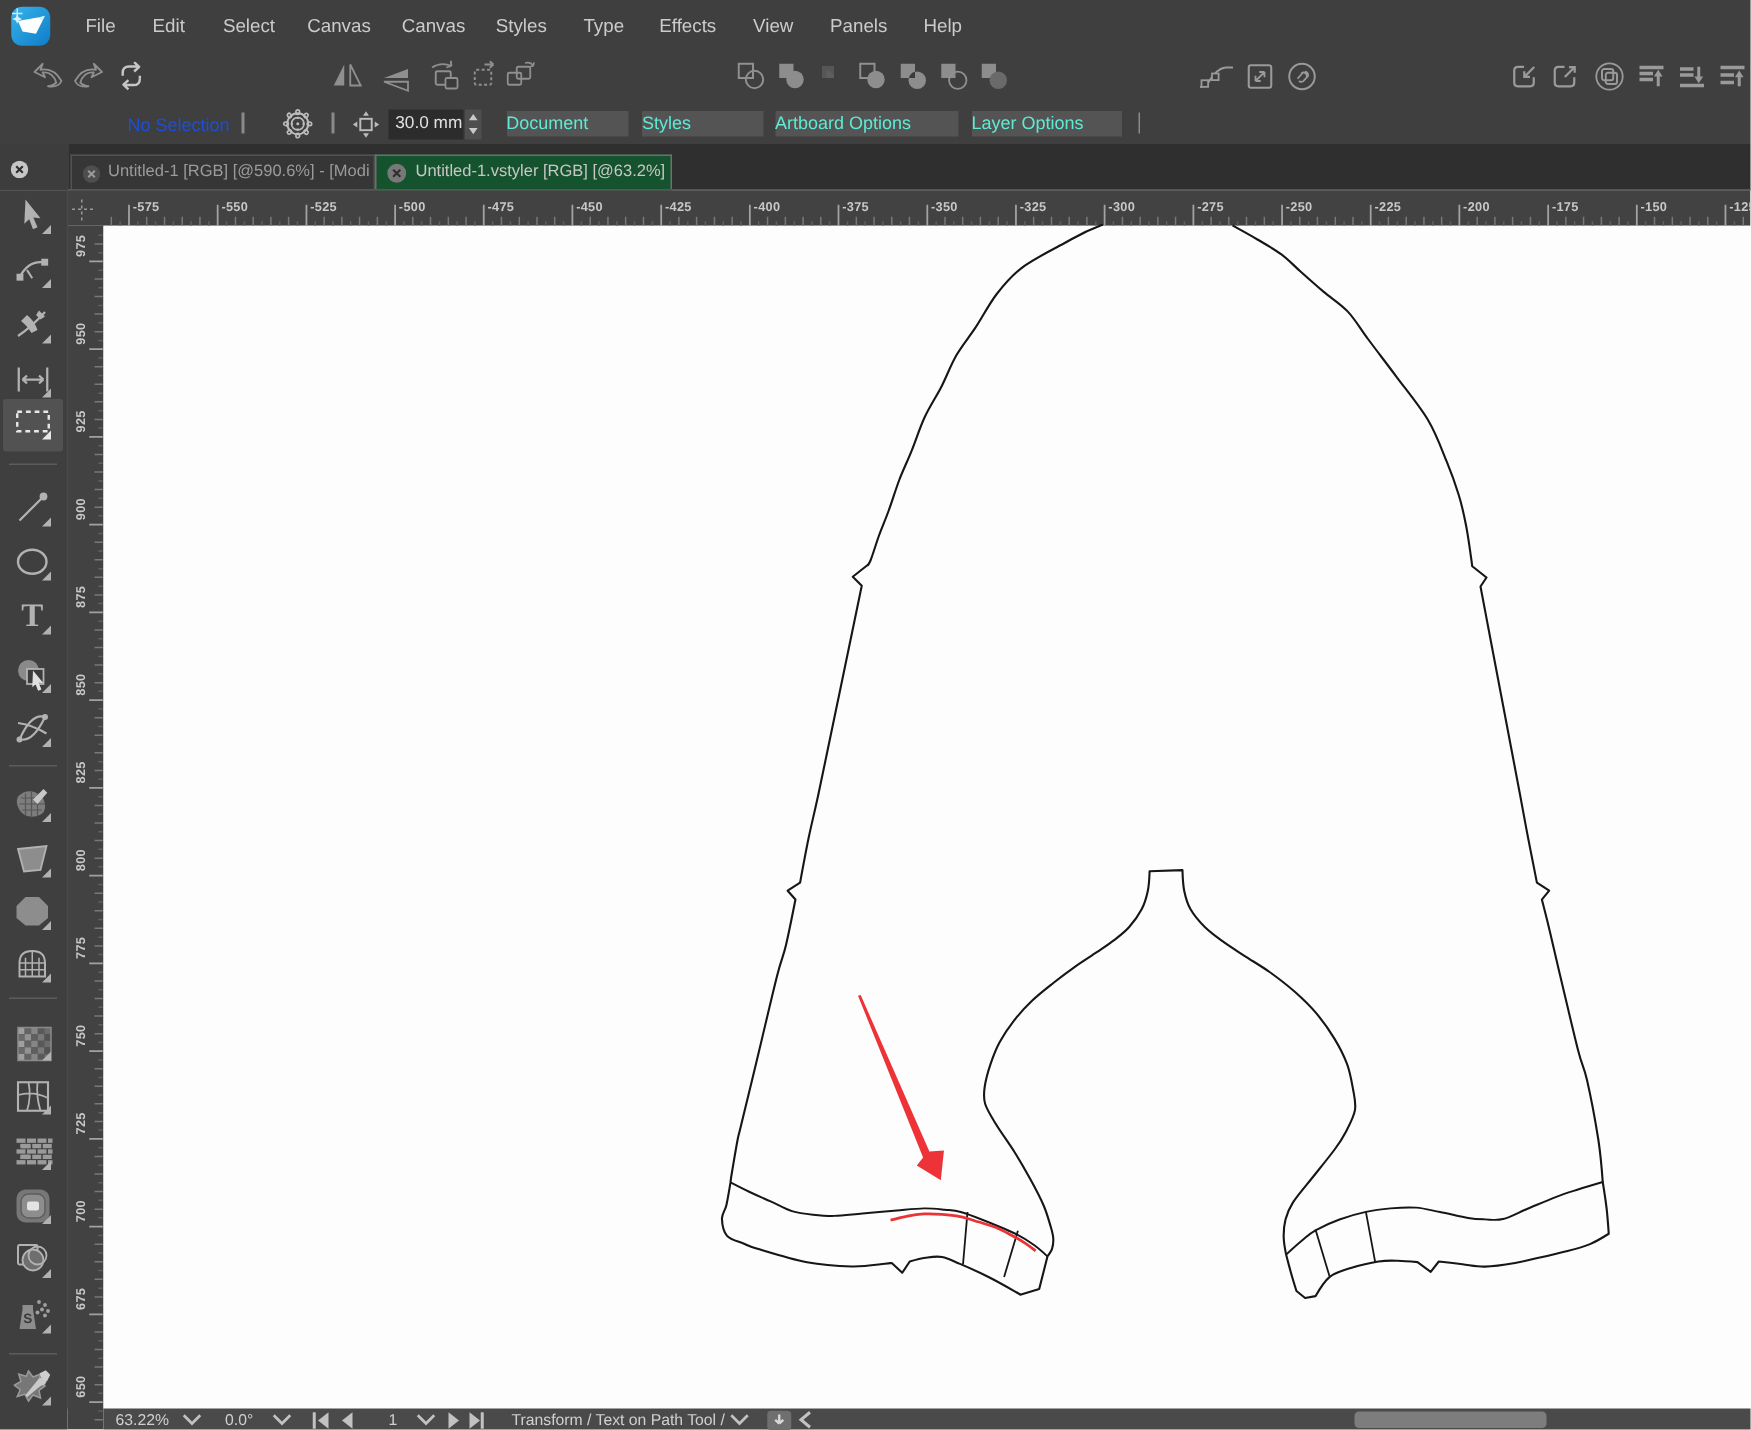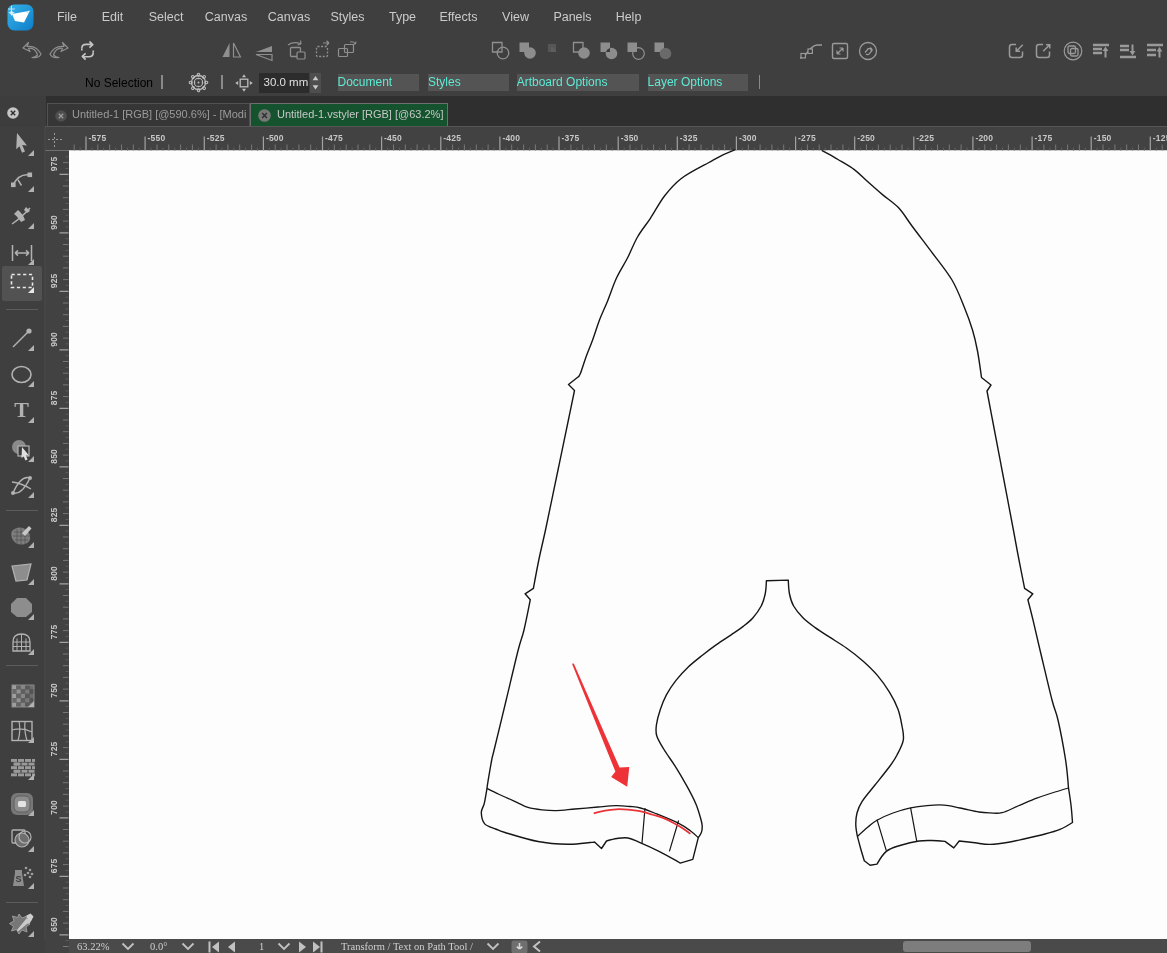--- a/index.html
+++ b/index.html
@@ -3,25 +3,25 @@
 <style>
 * { margin:0; padding:0; box-sizing:border-box; }
 html,body { width:1167px; height:953px; overflow:hidden; background:#fdfdfd;
   font-family:"Liberation Sans", sans-serif; }
 #page { position:absolute; left:0; top:0; width:1167px; height:953px; }
 .abs { position:absolute; }
 .ic { position:absolute; }
 .mi { position:absolute; top:10px; transform:translateX(-50%); color:#cbcbcb; font-size:12.5px; }
 .tab { position:absolute; top:103px; height:24px; font-size:11px;text-align:center; }
 .lsep { position:absolute; left:6px; width:32px; height:1px; background:#5c5c5c; }
-.st { position:absolute; top:940.5px; color:#d0d0d0; font-size:10.5px;font-family:Liberation Serif, serif; }
+.st { position:absolute; top:940.5px; color:#d0d0d0; font-size:10.5px; }
 .btn { position:absolute; top:73.5px; height:17px; background:#545454; color:#5eead4;
   font-size:12px; text-align:left; line-height:17px; }
 .rl { font-size:8.5px; font-weight:bold; fill:#c8c8c8; font-family:"Liberation Sans",sans-serif; letter-spacing:0.2px; }
-.t3 { position:absolute; color:#000000; font-size:12px; top:76px; }
+.t3 { position:absolute; color:#1d4ed8; font-size:12px; top:76px; }
 .sep3 { position:absolute; top:75px; width:1.5px; height:14px; background:#8a8a8a; }
 </style></head>
 <body>
 <div id="page">
 <div class="abs" style="left:0;top:0;width:1167px;height:96px;background:#3f3f3f"></div>
 <div class="abs" style="left:0;top:96px;width:1167px;height:31px;background:#2f2f2f"></div>
 <div class="abs" style="left:0;top:96px;width:46px;height:31px;background:#3d3d3d"></div>
 <div class="abs" style="left:0;top:127px;width:45px;height:826px;background:#3f3f3f"></div>
 <svg class="ic" style="left:7px;top:4px" width="27" height="27" viewBox="0 0 27 27">
 <defs>

